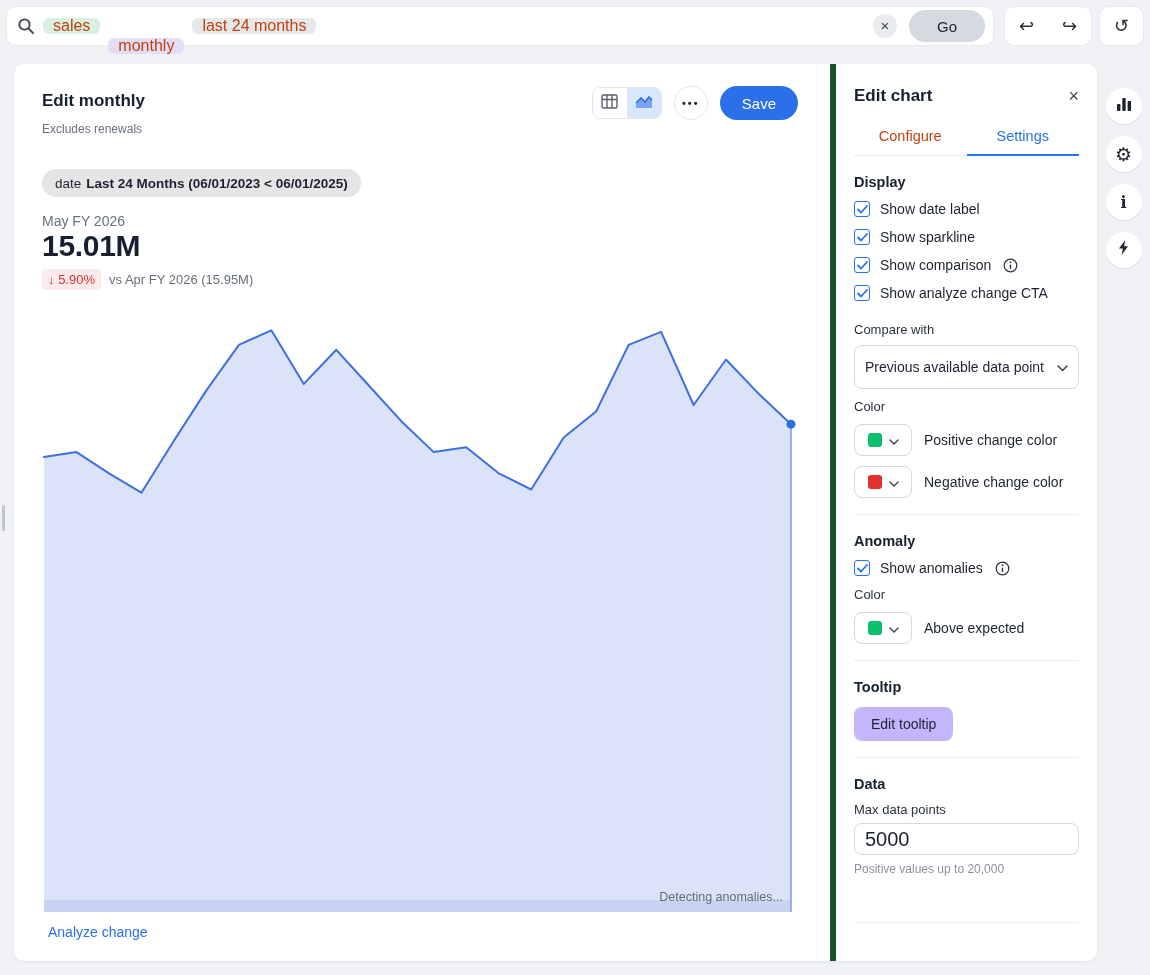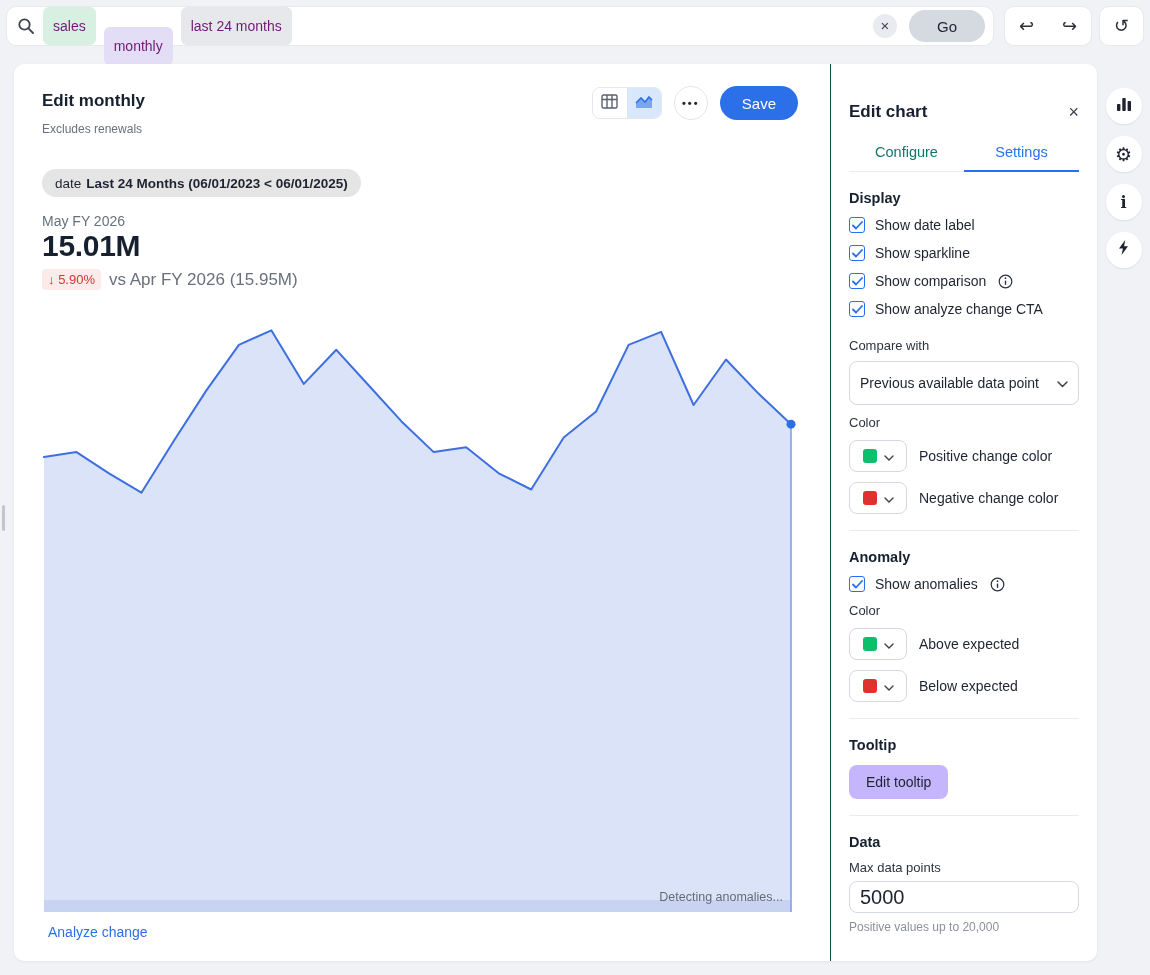--- a/index.html
+++ b/index.html
@@ -12,21 +12,21 @@
     color:#1d2330;
   }
 
   
   .topbar { position:absolute; left:0; top:0; width:1150px; height:56px; }
   .search-bar {
     position:absolute; left:6px; top:6px; width:988px; height:40px;
     background:#fff; border:1px solid #e7e9ee; border-radius:10px;
     display:flex; align-items:center; padding:0 8px 0 10px; gap:8px;
   }
-  .token { height:38px; display:flex; align-items:center; padding:0 10px; border-radius:6px; font-size:14px; color:#701a75; cursor:pointer; }
+  .token { height:16px; display:flex; align-items:center; padding:0 10px; border-radius:6px; font-size:16px; color:#c2410c; cursor:pointer; }
   .token.green  { background:#d7f0e1; }
   .token.purple { background:#e3ddf6;margin-top:40px; }
   .token.gray   { background:#e6e8ec; }
   .clear-btn {
     margin-left:auto; width:24px; height:24px; border-radius:50%;
     background:#e9ebf0; border:none; color:#3c4250; font-size:15px; line-height:22px;
     display:flex; align-items:center; justify-content:center; cursor:pointer;
   }
   .go-btn {
     width:76px; height:32px; border-radius:16px; background:#d5d9e0; border:none;
@@ -71,37 +71,37 @@
   .filter-pill {
     position:absolute; left:28px; top:105px; height:28px; background:#e5e5e5; border-radius:14px;
     display:inline-flex; align-items:center; padding:0 13px; font-size:13.5px; gap:5px; cursor:pointer;
   }
   .filter-pill b { font-weight:700; }
 
   .kpi-period { position:absolute; left:28px; top:149px; font-size:14px; color:#68707d;text-align:center; }
   .kpi-value  { position:absolute; left:28px; top:165px; font-size:30px; font-weight:700; color:#16202e; letter-spacing:-0.3px; }
   .kpi-change-row { position:absolute; left:28px; top:205px; display:flex; align-items:center; gap:8px; }
   .change-badge { background:#fcebea; border-radius:4px; padding:3px 6px; font-size:13px; color:#e0312e; }
-  .change-vs { font-size:17px; color:#68707d; }
+  .change-vs { font-size:13px; color:#68707d; }
 
   .chart-wrap { position:absolute; left:30px; top:250px; width:747px; height:598px; }
   .chart-wrap svg { width:100%; height:100%; overflow:visible; display:block; }
   .detecting { position:absolute; right:8px; bottom:8px; font-size:12.5px; color:#646a75; }
   .analyze-link { position:absolute; left:34px; top:860px; font-size:14px; color:#2b70e8; text-decoration:none; cursor:pointer; }
 
   
   .edit-panel {
     position:absolute; left:816px; top:0; width:267px; height:100%;
-    border-left:1px solid #14532d; padding:16px 18px; overflow:hidden;
+    border-left:6px solid #14532d; padding:0 18px; overflow:hidden;
   }
   .panel-header { margin-top:22px; display:flex; align-items:center; justify-content:space-between; }
   .panel-title { font-size:17px; font-weight:700; color:#16202e; }
   .panel-close { background:none; border:none; font-size:18px; color:#3c4250; cursor:pointer; line-height:1; }
   .tabs { margin-top:14px; display:flex; border-bottom:1px solid #e9ebef; }
-  .tab { flex:1; text-align:center; padding:8px 0 10px; font-size:14.5px; color:#0f766e; cursor:pointer; }
+  .tab { flex:1; text-align:center; padding:8px 0 10px; font-size:14.5px; color:#c2410c; cursor:pointer; }
   .tab.active { color:#2770ef; border-bottom:2px solid #2770ef; margin-bottom:-1px; }
 
   .section-heading { margin-top:18px; font-size:14.5px; font-weight:700; color:#16202e; }
   .check-row { margin-top:10px; display:flex; align-items:center; gap:10px; height:18px; cursor:pointer; }
   .checkbox {
     width:16px; height:16px; border:1.5px solid #2770ef; border-radius:3px; background:#fff;
     display:inline-flex; align-items:center; justify-content:center; flex:none;
   }
   .check-label { font-size:14px; color:#1d2330; }
   .info-ico { display:inline-flex; margin-left:2px; }
@@ -340,29 +340,20 @@
     <div class="field-label tight">Color</div>
     <div class="color-row">
       <span class="color-select">
         <span class="swatch" style="background:#0bbf6b;"></span>
         <span><svg width="10" height="6" viewBox="0 0 10 6">
               <polyline points="1,1 5,5 9,1" fill="none" stroke="#3c4250" stroke-width="1.4" stroke-linecap="round"></polyline>
             </svg></span>
       </span>
       <span class="color-label">Above expected</span>
     </div>
-    <div class="color-row">
-      <span class="color-select">
-        <span class="swatch" style="background:#e0312e;"></span>
-        <span><svg width="10" height="6" viewBox="0 0 10 6">
-              <polyline points="1,1 5,5 9,1" fill="none" stroke="#3c4250" stroke-width="1.4" stroke-linecap="round"></polyline>
-            </svg></span>
-      </span>
-      <span class="color-label">Below expected</span>
-    </div>
 
     <div class="divider"></div>
 
     <div class="section-heading">Tooltip</div>
     <button class="tooltip-btn">Edit tooltip</button>
 
     <div class="divider"></div>
 
     <div class="section-heading">Data</div>
     <div class="field-label tight">Max data points</div>

